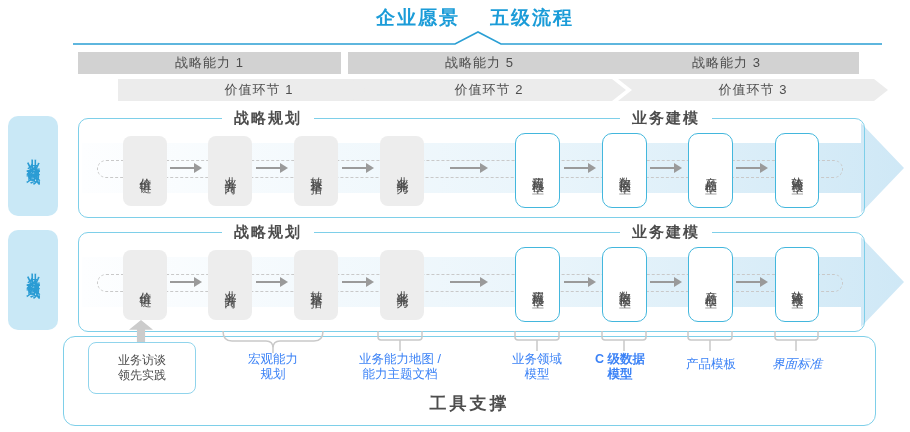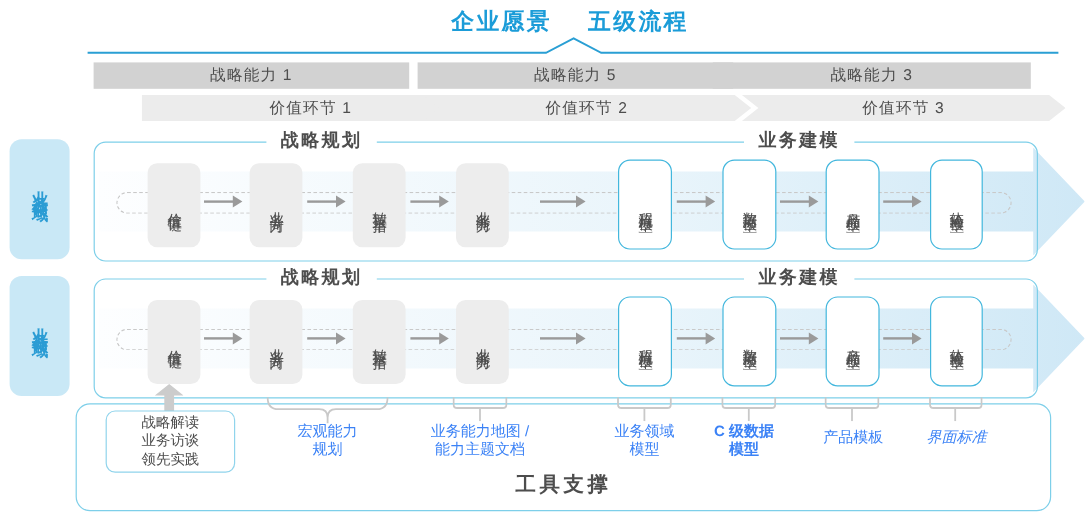--- a/index.html
+++ b/index.html
@@ -171,21 +171,20 @@
     <div class="flow-arrow" style="left:450px;width:38px;"></div>
     <div class="flow-arrow" style="left:564px;width:32px;"></div>
     <div class="flow-arrow" style="left:650px;width:32px;"></div>
     <div class="flow-arrow" style="left:736px;width:32px;"></div>
   </div>
 
   <div class="footer-box"></div>
 
   <div class="up-arrow"></div>
   <div class="practice">
-    <span>战略解读</span>
     <span>业务访谈</span>
     <span>领先实践</span>
   </div>
 
   <svg class="connector" style="left:222px;top:331px;" width="102" height="22" viewBox="0 0 102 22">
     <path d="M1,0 Q1,10 10,10 L44,10 Q51,10 51,17 L51,22 M51,17 Q51,10 58,10 L92,10 Q101,10 101,0" fill="none" stroke="#c9c9c9" stroke-width="1.5"></path>
   </svg>
   <svg class="connector" style="left:377px;top:331px;" width="46" height="20" viewBox="0 0 46 20">
     <path d="M1,0 L1,6 Q1,9 4,9 L42,9 Q45,9 45,6 L45,0 M23,9 L23,20" fill="none" stroke="#c9c9c9" stroke-width="1.5"></path>
   </svg>

